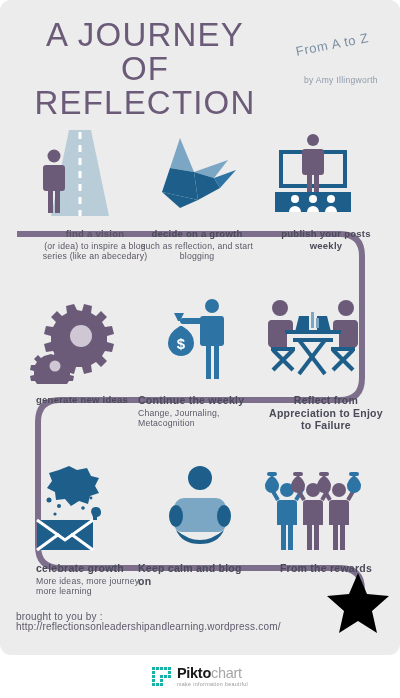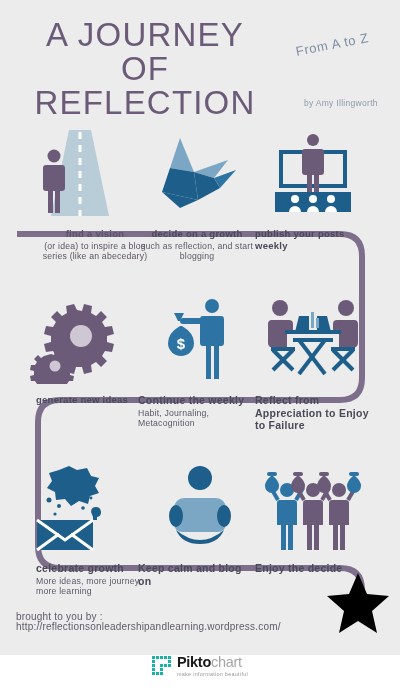--- a/index.html
+++ b/index.html
@@ -8,20 +8,21 @@
     background: #ffffff;
     font-family: "Liberation Sans", sans-serif;
     overflow: hidden;
     position: relative;
   }
   #poster {
     position: absolute; left: 0; top: 0;
     width: 400px; height: 655px;
     background: #ececec;
     overflow: hidden;
+    border-radius: 11px;
   }
 
   
   .title-block {
     position: absolute; left: 0; top: 18px; width: 290px;
     text-align: center;
   }
   .title-line {
     color: #6b5b78;
     font-size: 33px;
@@ -34,21 +35,21 @@
     left: 296px; top: 44px;
     transform: rotate(-11deg);
     transform-origin: left center;
     color: #7e8fa3;
     font-size: 13px;
     letter-spacing: .6px;
     white-space: nowrap;
   }
   .byline {
     position: absolute;
-    left: 304px; top: 98px;
+    left: 304px; top: 75px;
     color: #8e9bab;
     font-size: 8.5px;
     letter-spacing: .3px;
     white-space: nowrap;
   }
 
   
   .path-svg { position: absolute; left: 0; top: 0; width: 400px; height: 655px; pointer-events: none; }
 
   
@@ -60,21 +61,21 @@
   .icon-strip { position: relative; height: 88px; }
   .icon-slot { position: absolute; width: 110px; height: 88px; display: flex; align-items: flex-end; justify-content: center; }
   .slot-a { left: 24px; }
   .slot-b { left: 145px; }
   .slot-c { left: 258px; }
 
   .text-strip { position: relative; margin-top: 10px; height: 75px; }
   .txt { position: absolute; width: 118px; }
   .txt-a { left: 36px; }
   .txt-b { left: 138px; }
-  .txt-c { left: 255px; }
+  .txt-c { left: 267px; text-align: center; }
 
   .hdr {
     color: #4a4a58;
     font-size: 9.5px;
     font-weight: bold;
     letter-spacing: .25px;
     line-height: 11.5px;
   }
   .hdr.big {
     font-size: 10.5px;
@@ -100,21 +101,21 @@
   }
 
   
   .star-wrap { position: absolute; left: 327px; top: 573px; }
 
   
   .pikto-bar {
     position: absolute; left: 0; top: 655px;
     width: 400px; height: 43px;
     background: #ffffff;
-    display: flex; align-items: flex-start; justify-content: center;
+    display: flex; align-items: center; justify-content: center;
   }
   .pikto-inner { display: flex; align-items: center; gap: 6px; }
   .pikto-logo { width: 19px; height: 19px; }
   .pikto-words { display: flex; flex-direction: column; line-height: 1; }
   .pikto-name { font-size: 14.5px; letter-spacing: -.3px; }
   .pikto-name b { color: #1a1a1a; font-weight: bold; }
   .pikto-name span { color: #a6a6a6; font-weight: normal; }
   .pikto-tag { font-size: 5.4px; color: #9a9a9a; letter-spacing: .3px; margin-top: 2px; }
 </style>
 </head>
@@ -267,21 +268,21 @@
       </div>
     </div>
 
     <div class="text-strip">
       <div class="txt txt-a">
         <div class="hdr">generate new ideas</div>
         <div class="sub"></div>
       </div>
       <div class="txt txt-b">
         <div class="hdr big">Continue the weekly</div>
-        <div class="sub">Habit, Journaling, Metacognition</div>
+        <div class="sub">Change, Journaling, Metacognition</div>
       </div>
       <div class="txt txt-c">
         <div class="hdr big">Reflect from Appreciation to Enjoy to Failure</div>
         <div class="sub"></div>
       </div>
     </div>
   </div>
 
   <div class="row row3">
     <div class="icon-strip">
@@ -355,21 +356,21 @@
     <div class="text-strip">
       <div class="txt txt-a">
         <div class="hdr big">celebrate growth</div>
         <div class="sub">More ideas, more journey, more learning</div>
       </div>
       <div class="txt txt-b">
         <div class="hdr big">Keep calm and blog on</div>
         <div class="sub"></div>
       </div>
       <div class="txt txt-c">
-        <div class="hdr big">Enjoy the decide</div>
+        <div class="hdr big">From the rewards</div>
         <div class="sub"></div>
       </div>
     </div>
   </div>
 
   <div class="star-wrap">
     <svg width="62" height="60" viewBox="0 0 62 60">
       <polygon points="31,0 40,21 62,23 45,38 50,60 31,48 12,60 17,38 0,23 22,21" fill="#000000"></polygon>
     </svg>
   </div>

